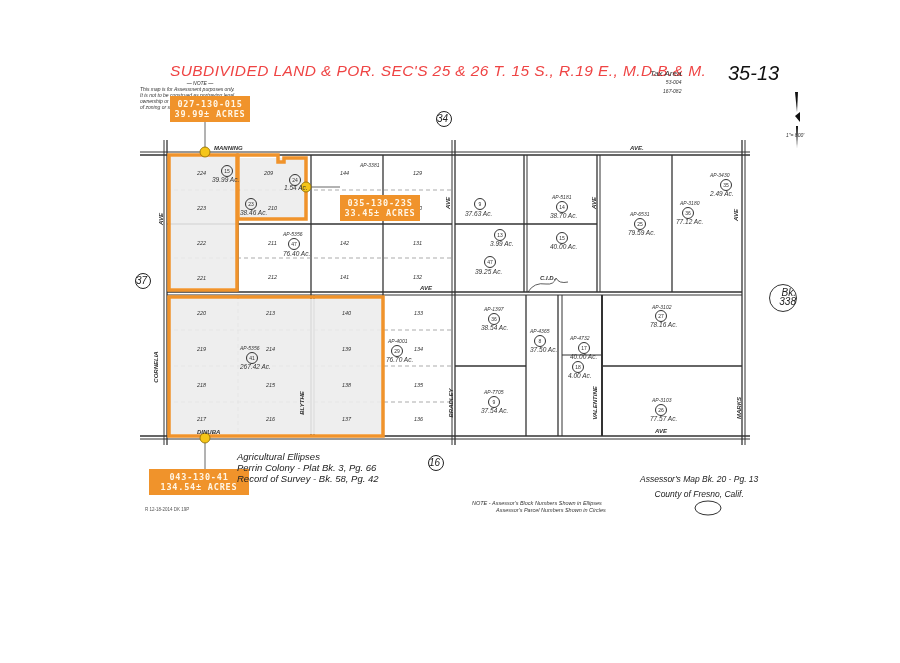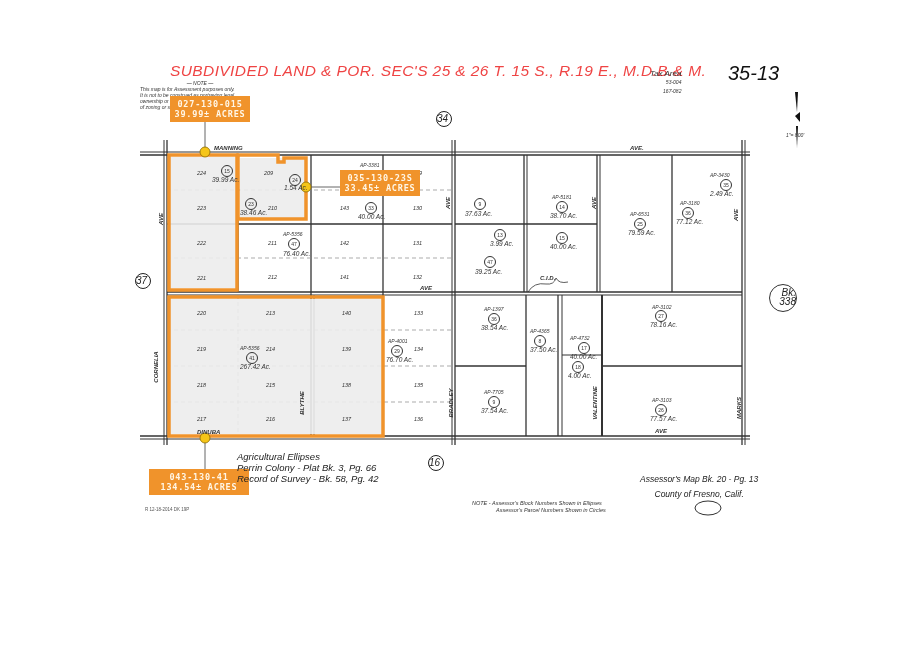--- a/index.html
+++ b/index.html
@@ -265,21 +265,21 @@
   <div>338</div>
 </div>
 
 <div class="abs small" style="left:786px;top:132px;">1"= 800'</div>
 <div class="abs" style="left:790px;top:88px;width:1px;height:1px;"></div>
 
 <div class="callout" style="left:170px;top:96px;width:72px;">
   <div>027-130-015</div>
   <div>39.99± ACRES</div>
 </div>
-<div class="callout" style="left:340px;top:170px;width:72px;">
+<div class="callout" style="left:340px;top:195px;width:72px;">
   <div>035-130-23S</div>
   <div>33.45± ACRES</div>
 </div>
 <div class="callout" style="left:149px;top:469px;width:92px;">
   <div>043-130-41</div>
   <div>134.54± ACRES</div>
 </div>
 
 <div class="abs ag">
   <div>Agricultural Ellipses</div>

